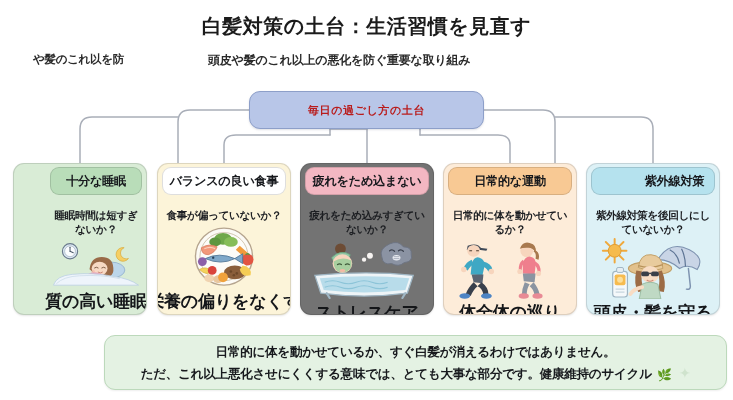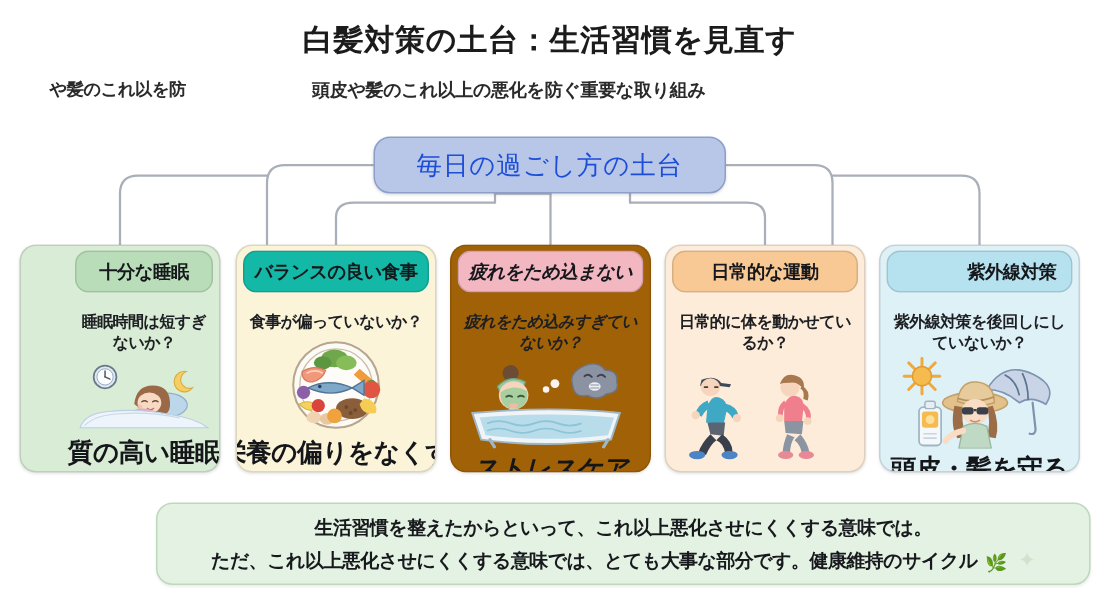--- a/index.html
+++ b/index.html
@@ -65,23 +65,23 @@
     width: 235px; height: 38px;
     background: #b8c6e8;
     border: 1.4px solid #8d9fc9;
     border-radius: 11px;
     display: flex;
     align-items: center;
     justify-content: center;
     box-shadow: 0 1px 2px rgba(70,80,110,0.18);
   }
   .root-node-label {
-    font-size: 17px;
-    font-weight: normal;
-    color: #1d4ed8;
+    font-size: 11px;
+    font-weight: bold;
+    color: #b91c1c;
     letter-spacing: 0.6px;
   }
 
   
   .card {
     position: absolute;
     top: 163px;
     width: 134px;
     height: 152px;
     border-radius: 11px;
@@ -134,22 +134,22 @@
     font-weight: bold;
     color: #141619;
     white-space: nowrap;
     letter-spacing: -0.2px;
   }
 
   
   .card.c1 { left: 13px;  background: #d9ecd6; padding-left: 32px; }
   .card.c1 .card-header { background: #b9ddb9; }
   .card.c2 { left: 157px; background: #fcf4d9; }
-  .card.c2 .card-header { background: #14b8a6; }
-  .card.c3 { left: 300px; background: #a16207; font-style: italic; }
+  .card.c2 .card-header { background: #ffffff; }
+  .card.c3 { left: 300px; background: #737373; }
   .card.c3 .card-header { background: #f3b7c2; }
   .card.c4 { left: 443px; background: #fdecd9; }
   .card.c4 .card-header { background: #f8c994; }
   .card.c5 { left: 586px; background: #ddf1f6; }
   .card.c5 .card-header { background: #b5e2ee; padding-left: 43px; }
 
   
   .footer-note {
     position: absolute;
     left: 104px; top: 335px;
@@ -387,20 +387,23 @@
           <path d="M87,24 q6,4 5,11 l-3,0 q0,-6 -4,-8 z" fill="#ef7f8d"></path>
           <circle cx="90" cy="36" r="2.6" fill="#f7d5bd"></circle>
           <path d="M74,36 l13,0 l-1,9 l-11,-1 z" fill="#8b94a1"></path>
           <path d="M76,45 q-3,7 -3,13 l5,0 q0,-7 3,-11 z" fill="#8b94a1"></path>
           <path d="M85,45 q5,6 6,12 l-5,1 q-1,-6 -5,-9 z" fill="#8b94a1"></path>
           <ellipse cx="75" cy="59" rx="5.2" ry="2.7" fill="#e88a95"></ellipse>
           <ellipse cx="89" cy="59" rx="5.2" ry="2.7" fill="#e88a95"></ellipse>
         </g>
       </svg>
     </div>
+    <div class="card-footer">
+      <span class="card-footer-label">体全体の巡り</span>
+    </div>
   </div>
 
   <div class="card c5">
     <div class="card-header">
       <span class="card-header-label">紫外線対策</span>
     </div>
     <div class="card-question">紫外線対策を後回しにしていないか？</div>
     <div class="card-art">
       <svg viewBox="0 0 122 62" width="100%" height="100%" preserveAspectRatio="xMidYMid meet">
 
@@ -445,21 +448,21 @@
         <rect x="24" y="30" width="7" height="5" rx="1.5" fill="#e6eef2" stroke="#9fb6c4" stroke-width="1"></rect>
         <path d="M23,52 l9,0 M23,55 l9,0" stroke="#c6d5de" stroke-width="1.1"></path>
       </svg>
     </div>
     <div class="card-footer">
       <span class="card-footer-label">頭皮・髪を守る</span>
     </div>
   </div>
 
   <div class="footer-note">
-    <div class="footer-line">生活習慣を整えたからといって、これ以上悪化させにくくする意味では。</div>
+    <div class="footer-line">日常的に体を動かせているか、すぐ白髪が消えるわけではありません。</div>
     <div class="footer-line">
       <span>ただ、これ以上悪化させにくくする意味では、とても大事な部分です。健康維持のサイクル</span>
       <span class="emoji-glyph">🌿</span>
       <span class="sparkle">✦</span>
     </div>
   </div>
 
 </div>
 
 </body></html>

